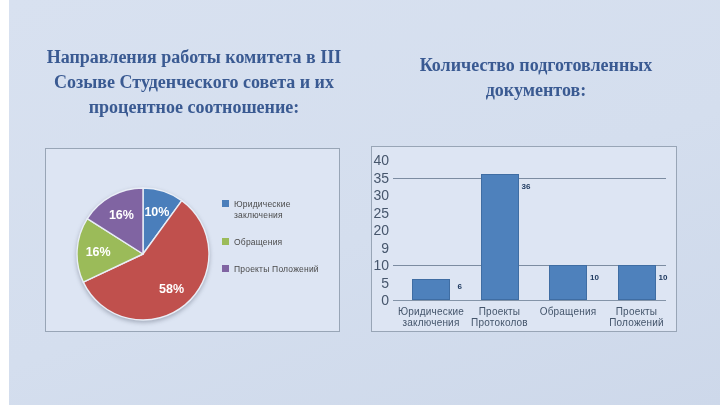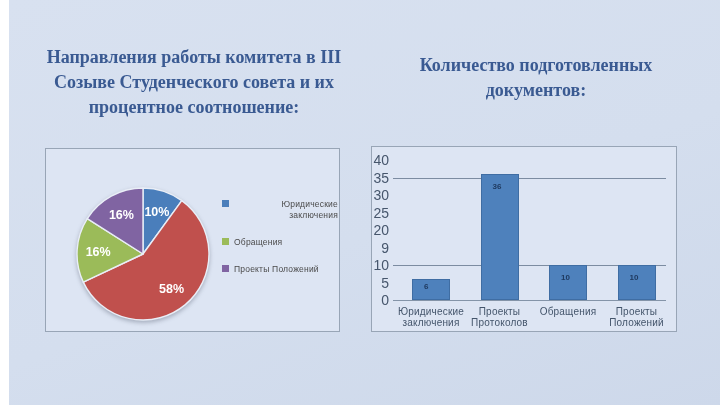--- a/index.html
+++ b/index.html
@@ -30,35 +30,35 @@
   }
   .pie-panel{left:36px;top:148px;width:295px;height:184px;}
   .bar-panel{left:362px;top:146px;width:306px;height:186px;}
   .pie-svg{position:absolute;left:0;top:0;filter:drop-shadow(0 2px 2px rgba(60,70,90,0.35));}
   .pie-label{
     font-family:"Liberation Sans",sans-serif;
     font-weight:bold;
     fill:#ffffff;
   }
   .legend{position:absolute;left:176px;top:50px;width:116px;}
-  .legend-item{display:flex;align-items:flex-start;margin-bottom:16px;text-align:right;}
+  .legend-item{display:flex;align-items:flex-start;margin-bottom:16px;}
   .legend-swatch{flex:0 0 auto;width:7px;height:7px;margin:1px 5px 0 0;}
   .legend-label{
     font-size:8.5px;line-height:11px;color:#4a4a4a;letter-spacing:.2px;
   }
   .bar-plot{position:absolute;left:0;top:0;width:100%;height:100%;}
   .ytick{
     position:absolute;left:0;width:17px;text-align:right;
     font-size:14px;color:#46566c;line-height:10px;
   }
   .gridline{position:absolute;height:1px;background:#7c8ca1;}
   .x-axis{position:absolute;height:1px;background:#8494a8;}
   .bar{position:absolute;box-sizing:border-box;border:1px solid #3f6da3;}
   .bar-value{
-    position:absolute;text-align:left;
+    position:absolute;text-align:right;
     font-size:8px;font-weight:bold;color:#1f3a60;line-height:9px;padding-left:12px;
   }
   .xcat{
     position:absolute;text-align:center;
     font-size:10px;color:#44556b;line-height:11px;letter-spacing:.2px;
   }
 </style>
 </head>
 <body>
 

